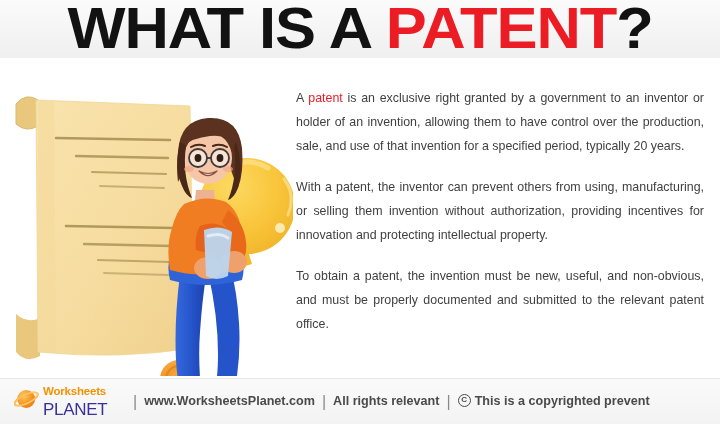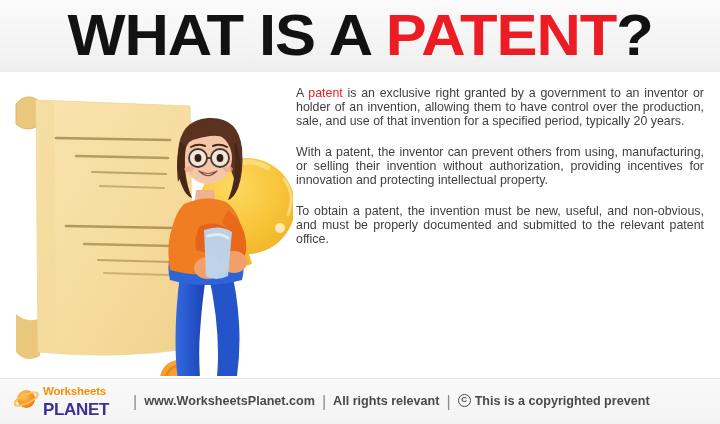--- a/index.html
+++ b/index.html
@@ -6,21 +6,21 @@
   body{
     width:720px;height:424px;overflow:hidden;
     background:#ffffff;
     font-family:"Liberation Sans", sans-serif;
     -webkit-font-smoothing:antialiased;
   }
   .poster{position:relative;width:720px;height:424px;background:#fff;box-sizing:border-box;}
 
   
   .header{
-    position:absolute;left:0;top:0;width:720px;height:72px;
+    position:absolute;left:0;top:0;width:720px;height:58px;
     background:linear-gradient(180deg,#fbfbfb 0%,#f4f4f4 60%,#efefef 100%);
     display:flex;align-items:center;justify-content:center;
     overflow:hidden;
   }
   .title{
     font-family:"Liberation Sans", sans-serif;
     font-weight:700;
     font-size:58px;
     line-height:58px;
     letter-spacing:-1px;
@@ -46,21 +46,21 @@
   .illus svg{display:block;}
 
   
   .textcol{
     position:absolute;left:296px;top:14px;width:408px;
   }
   .para{
     text-align:justify;
     color:#3f3f3f;
     font-size:12.4px;
-    line-height:14px;
+    line-height:24px;
     margin:0 0 17px 0;
     font-family:"Liberation Sans", sans-serif;
   }
   .para:last-child{margin-bottom:16px;}
   .para .hl{color:#ec1c24;}
 
   
   .footer{
     position:absolute;left:0;top:378px;width:720px;height:46px;
     background:linear-gradient(180deg,#fafafa 0%,#f3f3f3 100%);
@@ -70,21 +70,21 @@
   .logo{
     display:flex;margin-left:14px;width:112px;
   }
   .planet{width:26px;height:26px;flex:0 0 26px;margin-right:3px;}
   .logo-words{display:flex;flex-direction:column;line-height:1;}
   .logo-top{
     font-size:11.5px;font-weight:700;color:#f39200;
     letter-spacing:-0.2px;font-family:"Liberation Sans", sans-serif;
   }
   .logo-bot{
-    font-size:17px;font-weight:700;color:#3b2f9e;
+    font-size:17px;font-weight:400;color:#3b2f9e;
     letter-spacing:-0.3px;margin-top:4px;
     font-family:"Liberation Sans", sans-serif;
   }
   .footer-text{
     display:flex;align-items:flex-start;
     font-size:12.6px;font-weight:700;color:#4a4a4a;
     margin-left:14px;white-space:nowrap;
     font-family:"Liberation Sans", sans-serif;
   }
   .sep{color:#8a8a8a;font-weight:400;margin:0 7px;font-size:16px;line-height:1;}
@@ -226,21 +226,21 @@
           <ellipse cx="181" cy="93" rx="5" ry="3" fill="#f3a68a" opacity="0.7"></ellipse>
           <ellipse cx="220" cy="93" rx="5" ry="3" fill="#f3a68a" opacity="0.7"></ellipse>
 
           <path d="M191 95 q9 9 18 0 q-9 5 -18 0 z" fill="#ffffff" stroke="#8a5040" stroke-width="1.2" stroke-linejoin="round"></path>
         </g>
       </svg>
     </div>
 
     <div class="textcol">
       <p class="para"><span>A </span><span class="hl">patent</span><span> is an exclusive right granted by a government to an inventor or holder of an invention, allowing them to have control over the production, sale, and use of that invention for a specified period, typically 20 years.</span></p>
-      <p class="para">With a patent, the inventor can prevent others from using, manufacturing, or selling their invention without authorization, providing incentives for innovation and protecting intellectual property.</p>
+      <p class="para">With a patent, the inventor can prevent others from using, manufacturing, or selling them invention without authorization, providing incentives for innovation and protecting intellectual property.</p>
       <p class="para">To obtain a patent, the invention must be new, useful, and non-obvious, and must be properly documented and submitted to the relevant patent office.</p>
     </div>
   </div>
 
   <div class="footer">
     <div class="logo">
       <svg class="planet" viewBox="0 0 32 32" xmlns="http://www.w3.org/2000/svg">
         <defs>
           <radialGradient id="plG" cx="35%" cy="32%" r="72%">
             <stop offset="0%" stop-color="#fdc861"></stop>

